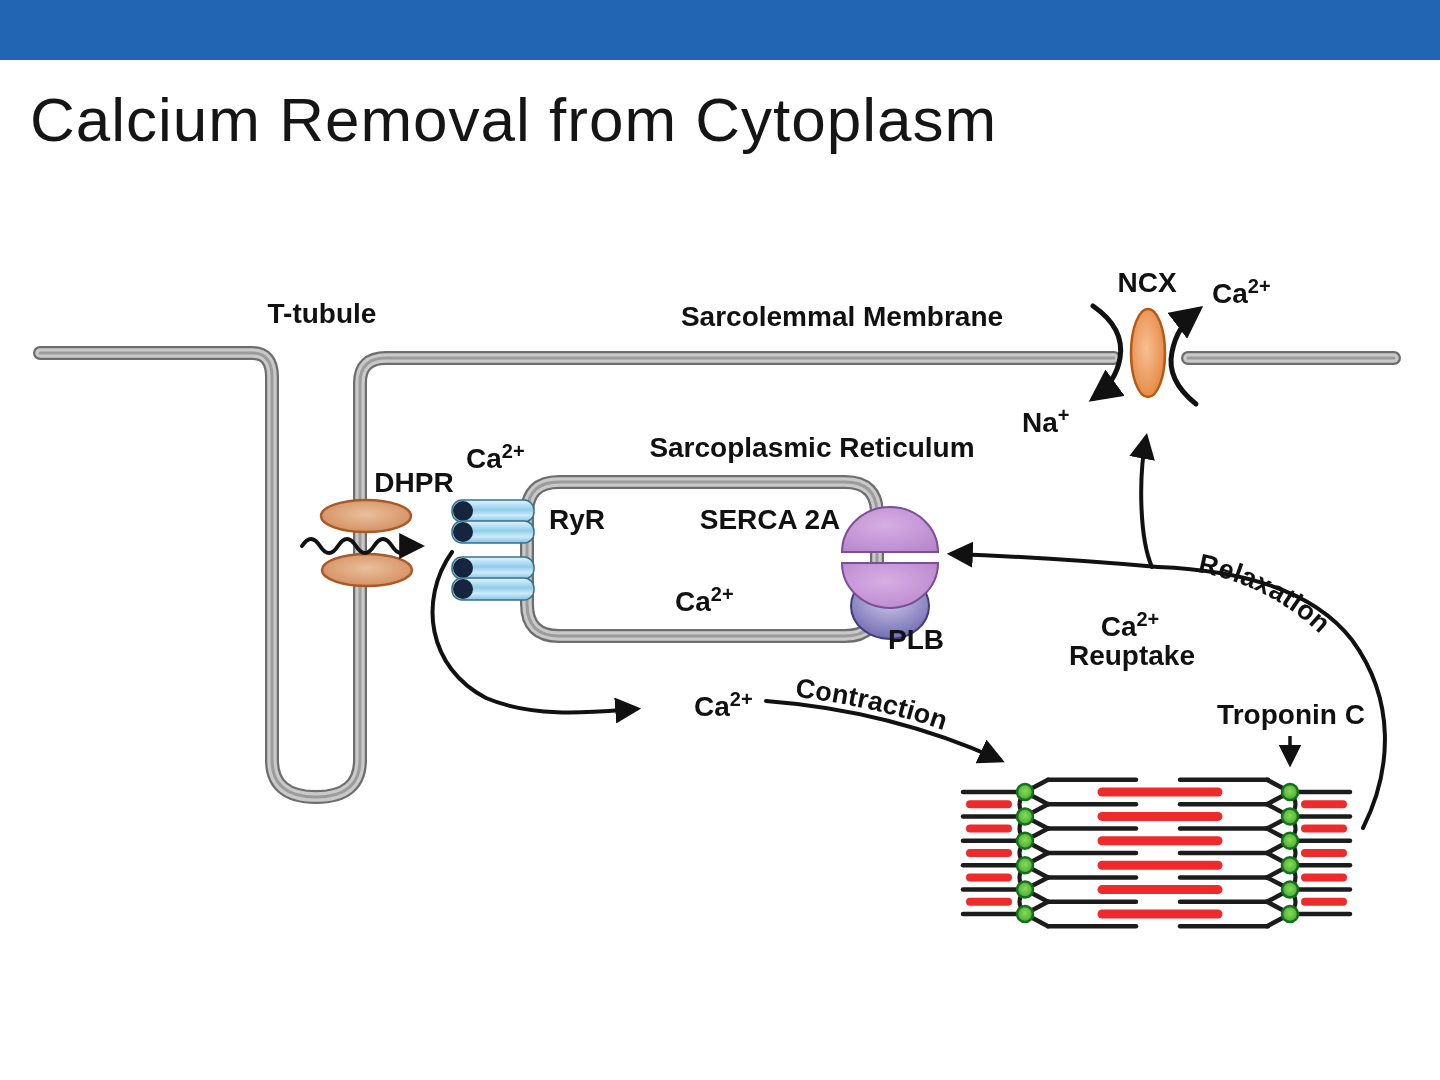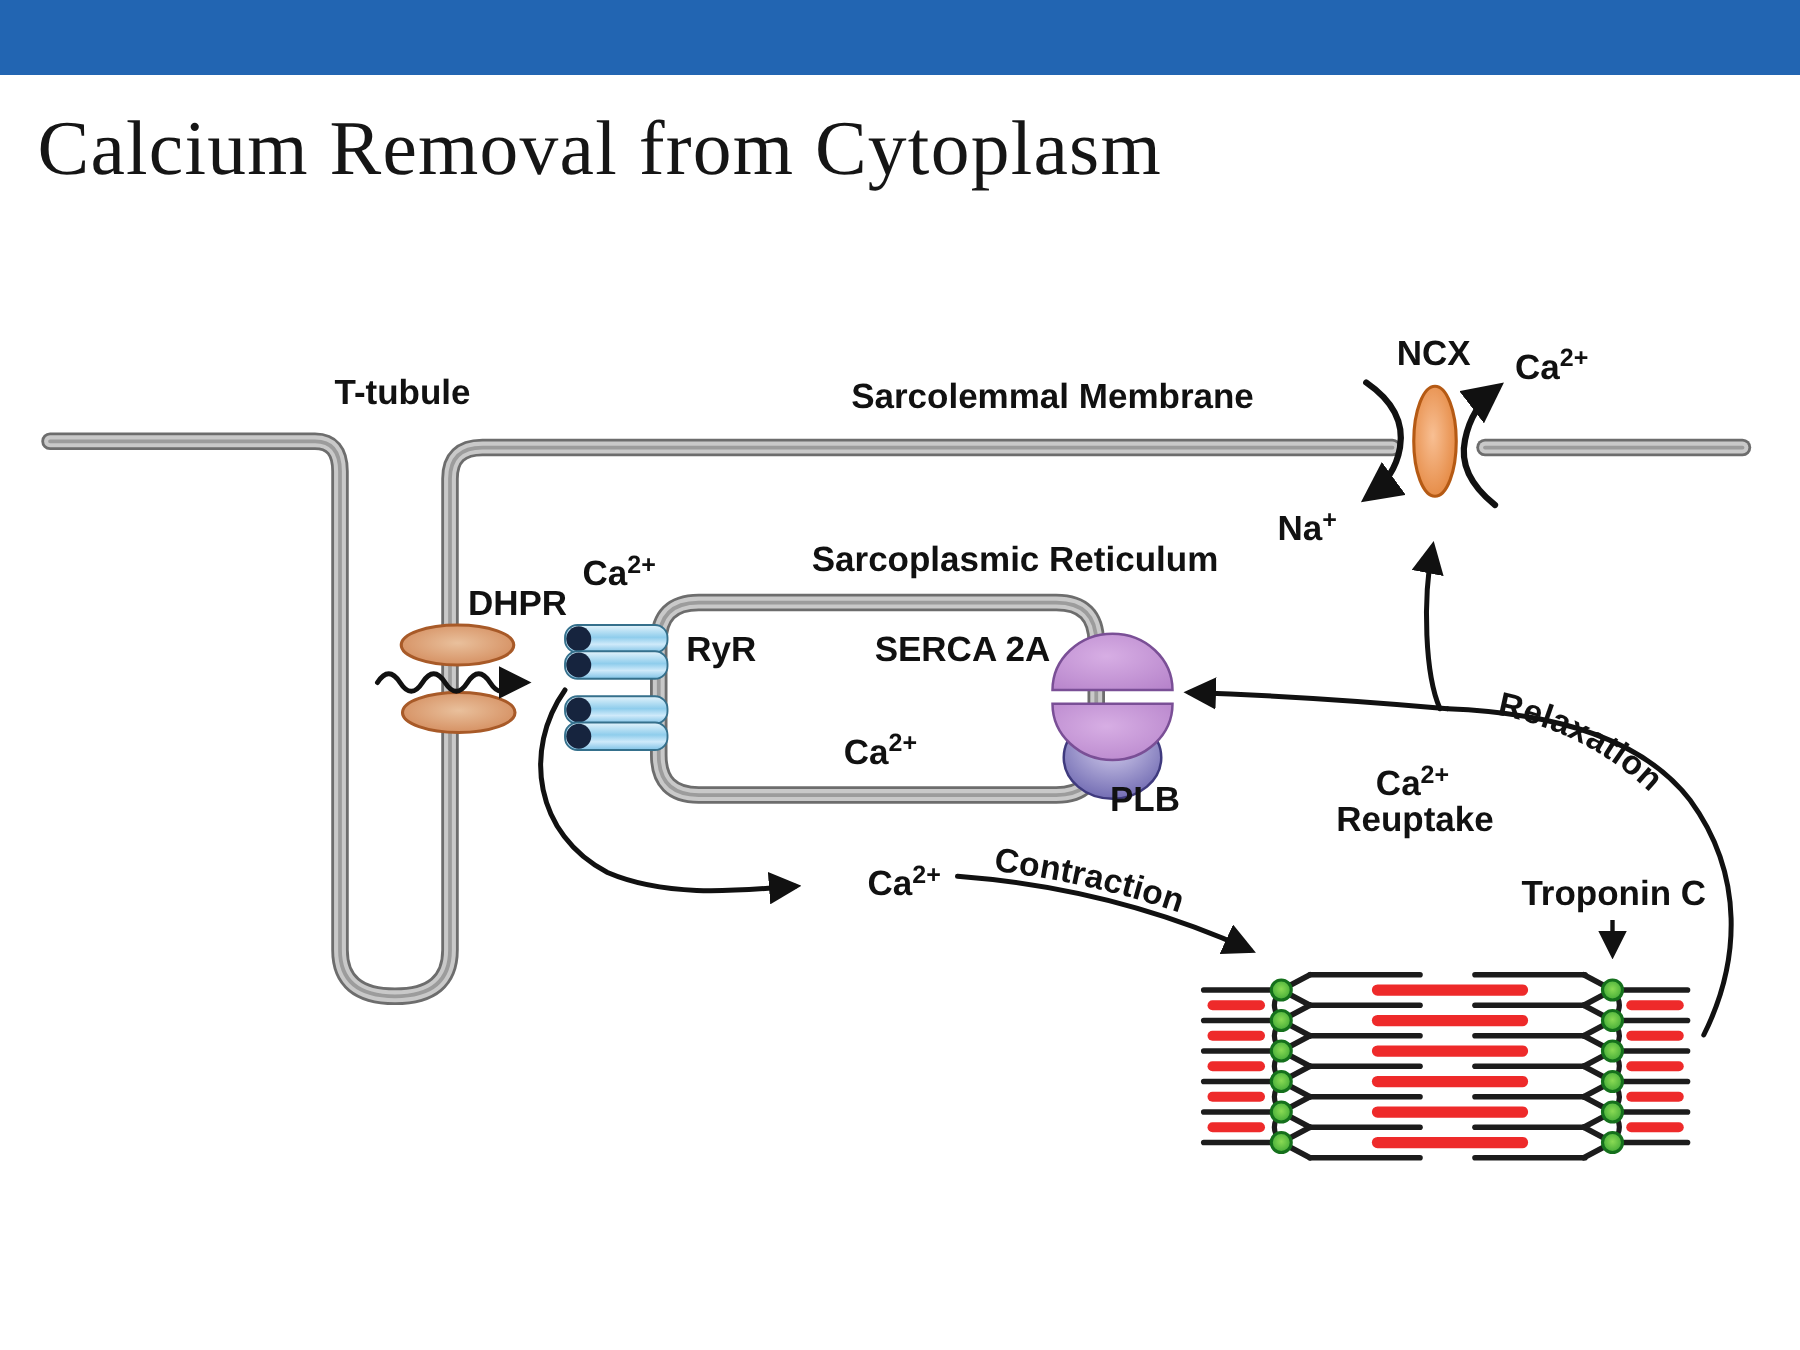--- a/index.html
+++ b/index.html
@@ -1,20 +1,20 @@
 <!DOCTYPE html>
 <html><head>
 <meta charset="utf-8">
 <style>
   html,body{margin:0;padding:0;background:#fff;}
   body{width:1440px;height:1080px;position:relative;overflow:hidden;
        font-family:"Liberation Sans",sans-serif;}
   .header-bar{position:absolute;left:0;top:0;width:1440px;height:60px;}
   .slide-title{position:absolute;left:30px;top:84px;width:1200px;
-       font-family:Liberation Serif, serif;font-weight:300;
+       font-family:Liberation Sans, sans-serif;font-weight:300;
        font-size:62px;letter-spacing:1px;color:#151515;}
   svg.diagram{position:absolute;left:0;top:0;width:1440px;height:1080px;}
 
   
   .t1{fill:none;stroke:#6d6d6d;stroke-width:14;stroke-linecap:round;stroke-linejoin:round;}
   .t2{fill:none;stroke:#c9c9c9;stroke-width:9.5;stroke-linecap:round;stroke-linejoin:round;}
   .t3{fill:none;stroke:#9c9c9c;stroke-width:3;stroke-linecap:round;stroke-linejoin:round;}
 
   .lbl{font:bold 28px "Liberation Sans",sans-serif;fill:#111;}
   .sup{font-size:20px;}

